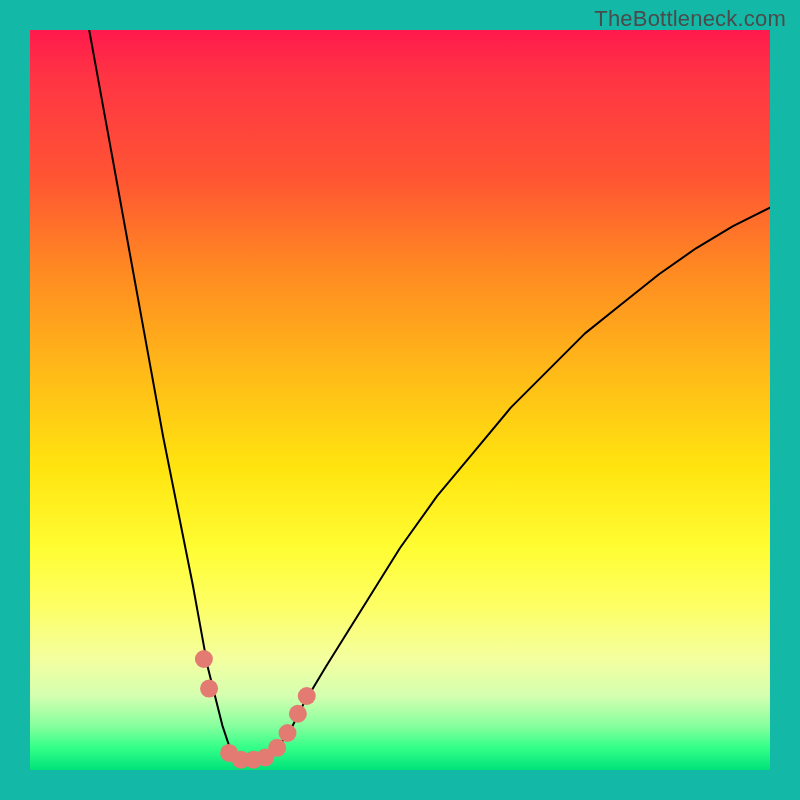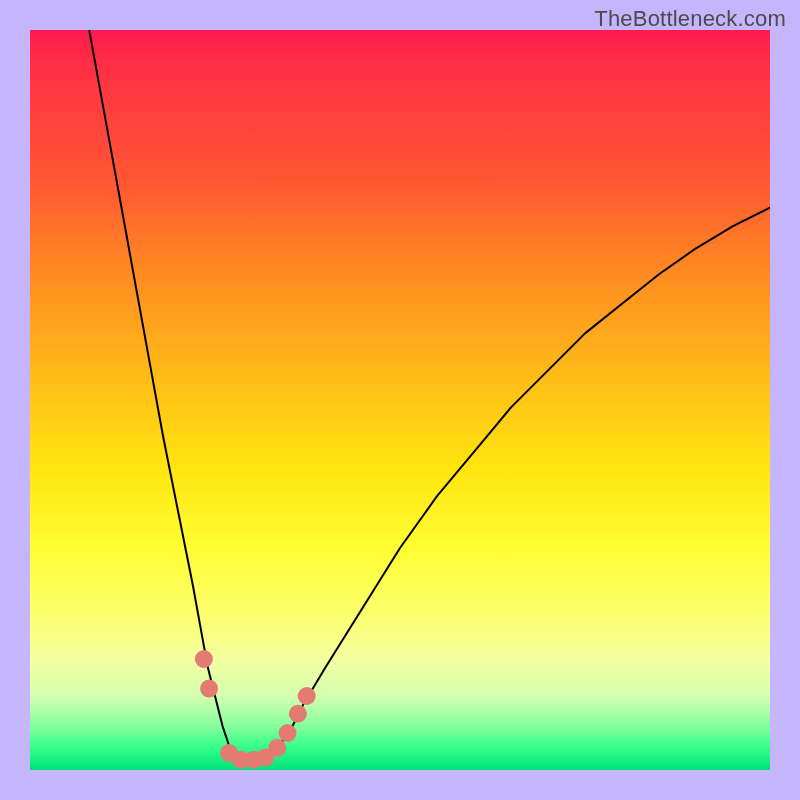--- a/index.html
+++ b/index.html
@@ -1,21 +1,21 @@
 <!DOCTYPE html>
 <html><head>
 <meta charset="utf-8">
 <style>
   * { margin: 0; padding: 0; box-sizing: border-box; }
   html, body { width: 800px; height: 800px; overflow: hidden; background: #000; }
   .wrap {
     position: relative;
     width: 800px;
     height: 800px;
-    background: #c4b5fd;
+    background: #14b8a6;
   }
   .plot {
     position: absolute;
     left: 30px;
     top: 30px;
     width: 740px;
     height: 740px;
     background: linear-gradient(to bottom,
       #ff1a4d 0%,
       #ff3344 6%,

